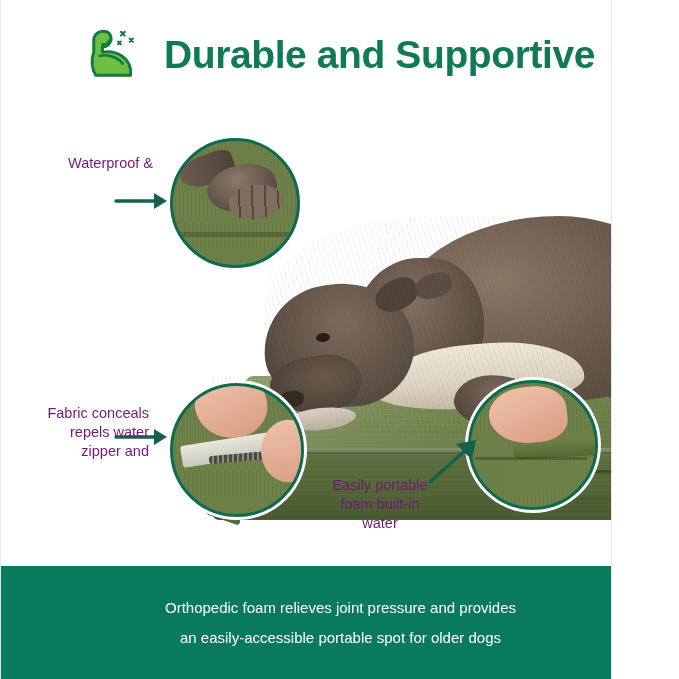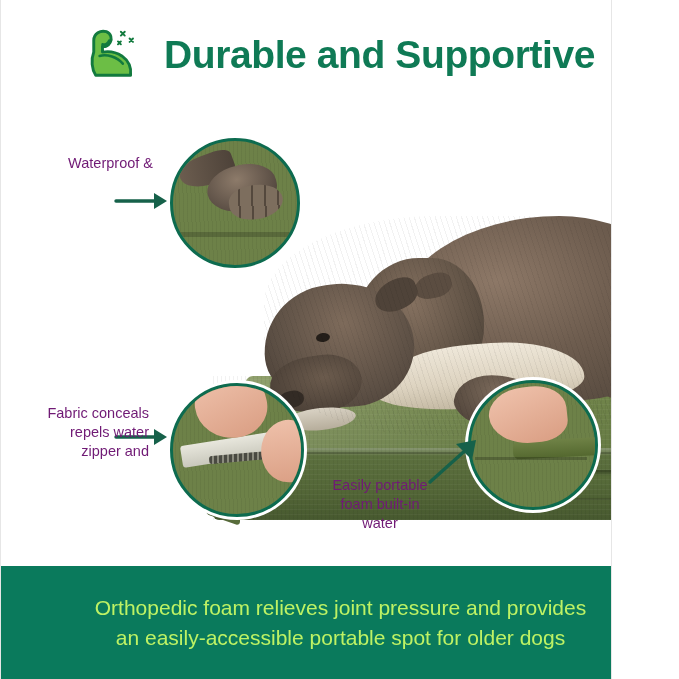--- a/index.html
+++ b/index.html
@@ -243,21 +243,21 @@
 
   .arrow-svg{position:absolute;}
 
   
   #banner{
     position:absolute;left:0;top:566px;width:679px;height:113px;
     background:#0a7a5c;
     display:flex;flex-direction:column;align-items:center;justify-content:center;
   }
   .banner-line{
-    color:#bef264;font-size:21px;line-height:30px;
+    color:#ffffff;font-size:15px;line-height:30px;
     text-align:center;font-family:"Liberation Sans", sans-serif;
   }
 </style>
 </head>
 <body>
 
 <div id="infographic">
 
   <div id="header">
     <svg id="bicep-icon" viewBox="0 0 64 64">

